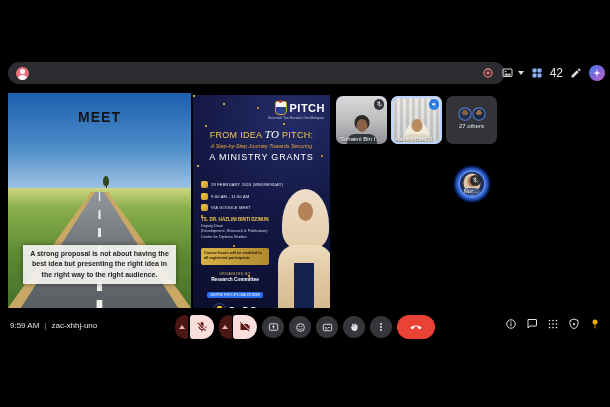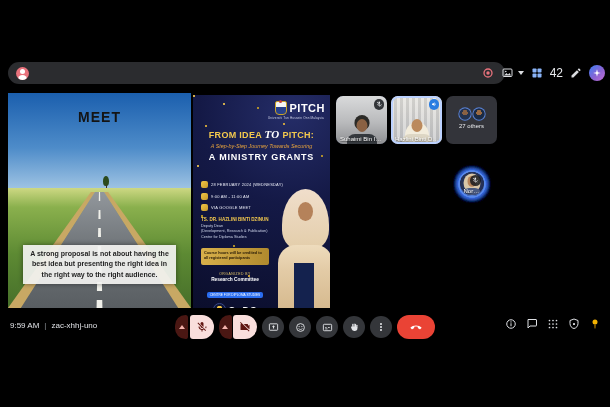--- a/index.html
+++ b/index.html
@@ -47,24 +47,24 @@
     box-shadow:12px 30px 0 #e8b83c,30px 8px 0 #f3c94e,55px 180px 0 #e8b83c,8px 120px 0 #caa227,
       20px 200px 0 #f3c94e,120px 150px 0 #e8b83c,128px 60px 0 #caa227,64px 12px 0 #caa227,
       4px 70px 0 #f3c94e,40px 150px 0 #caa227,110px 200px 0 #f3c94e,90px 28px 0 #e8b83c;}
   .uthm{position:absolute;top:6px;right:5px;display:flex;align-items:center;gap:3px;}
   .uthm-shield{width:10px;height:12px;border-radius:2px 2px 4px 4px;border:1px solid #c9a227;
     background:linear-gradient(180deg,#f5f5f5 0 45%,#27408b 45% 100%);position:relative;}
   .uthm-shield::before{content:"";position:absolute;left:3px;top:-2px;width:3px;height:3px;border-radius:50%;background:#c43c3c;}
   .uthm-name{font-size:11px;font-weight:bold;letter-spacing:.5px;color:#fff;}
   .uthm-sub{position:absolute;top:21px;right:6px;font-size:3px;color:#cfd3e8;letter-spacing:.2px;}
   .p-title{position:absolute;top:33px;left:3px;right:3px;text-align:center;}
-  .p-t1{font-size:9px;font-weight:bold;color:#f3c94e;letter-spacing:.3px;}
+  .p-t1{font-size:9px;font-weight:normal;color:#f3c94e;letter-spacing:.3px;}
   .p-t1 .to{font-family:"Liberation Serif",serif;font-style:italic;color:#fff;font-size:11px;}
   .p-sub{font-size:5.4px;color:#e8a33c;font-style:italic;margin-top:2.5px;}
-  .p-t2{font-size:9px;font-weight:bold;color:#fff;margin-top:3.5px;letter-spacing:.8px;}
+  .p-t2{font-size:9px;font-weight:normal;color:#fff;margin-top:3.5px;letter-spacing:.8px;}
   .p-details{position:absolute;top:86px;left:8px;width:74px;display:flex;flex-direction:column;gap:4.5px;}
   .p-detail{display:flex;gap:3px;align-items:center;}
   .p-dicon{width:7px;height:7px;border-radius:2px;background:linear-gradient(135deg,#f1c746,#c89a2a);flex:none;}
   .p-dtext{font-size:4px;color:#e8eaf5;letter-spacing:.2px;white-space:nowrap;}
   .p-speaker{position:absolute;top:122px;left:8px;width:70px;}
   .p-sname{font-size:4.6px;font-weight:bold;color:#f3c94e;}
   .p-srole{font-size:3.8px;color:#cdd4ea;line-height:1.5;margin-top:1.5px;}
   .p-note{position:absolute;top:153px;left:8px;width:62px;background:linear-gradient(90deg,#d8b04a,#b08a2e);
     border-radius:2px;padding:3px;font-size:3.8px;color:#241807;font-weight:bold;line-height:1.4;}
   .p-org{position:absolute;top:177px;left:4px;width:76px;text-align:center;}

